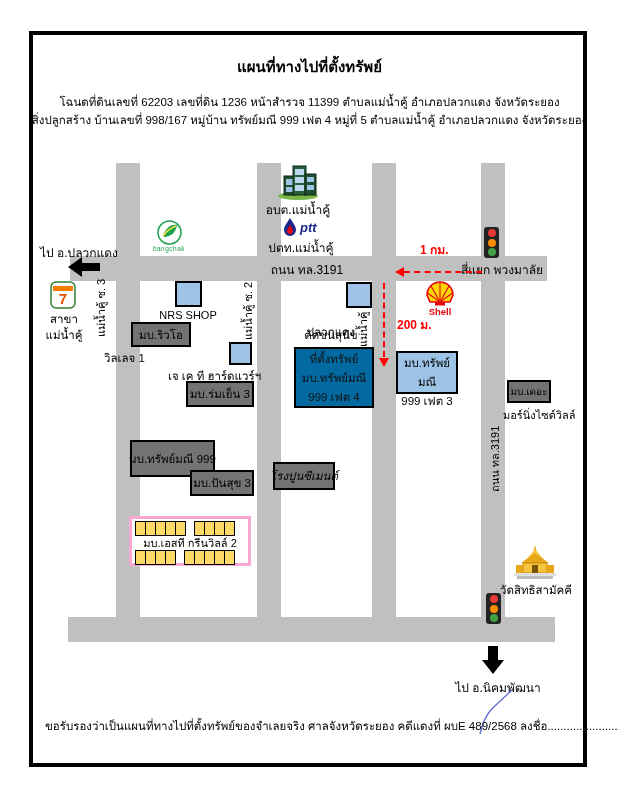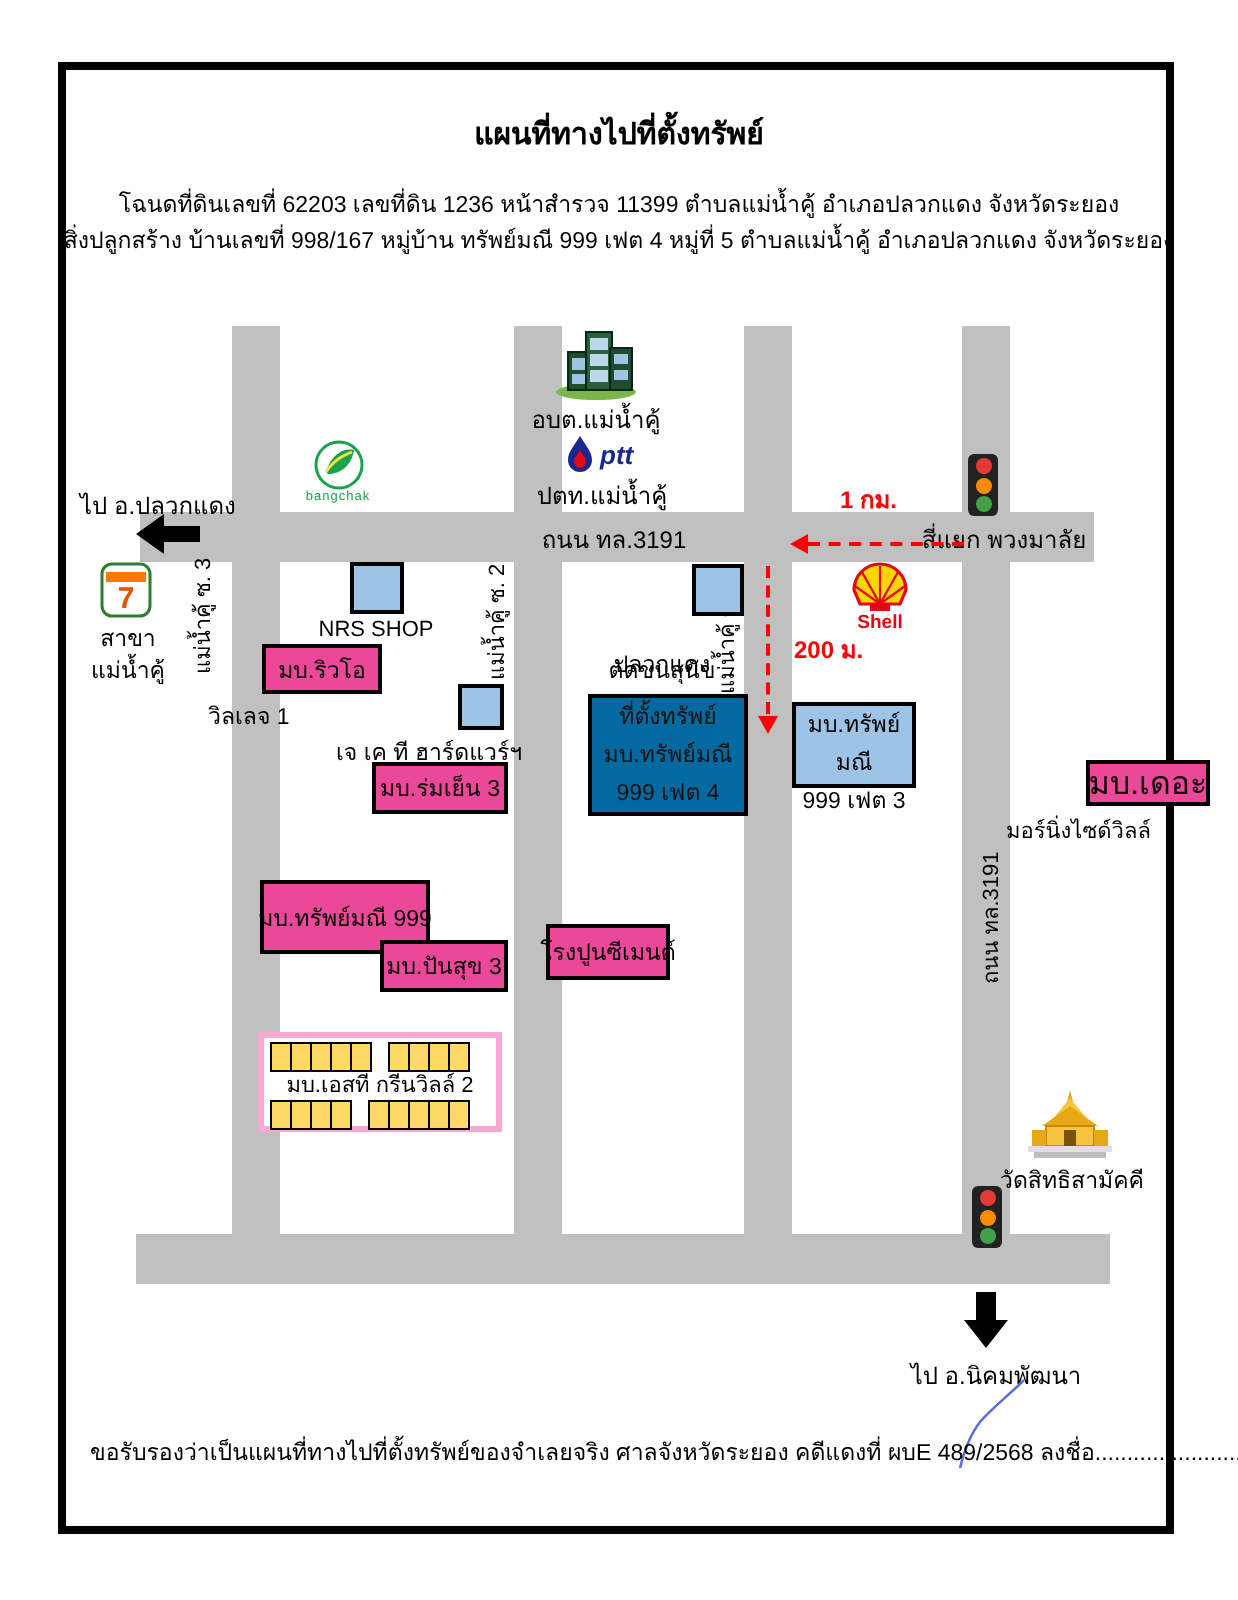--- a/index.html
+++ b/index.html
@@ -16,21 +16,21 @@
   }
   .title { width:619px; text-align:center; font-weight:bold; font-size:15px; }
   .subline { width:619px; text-align:center; font-size:11.5px; white-space:nowrap; }
   .road { background:#c0c0c0; position:absolute; }
   .roadlabel { font-size:12px; white-space:nowrap; }
   .vlabel {
     position:absolute; font-size:11px; white-space:nowrap;
     transform:rotate(-90deg); transform-origin:0 0;
   }
   .bluebox {
-    position:absolute; background:#ec4899; border:2px solid #000;
+    position:absolute; background:#737373; border:2px solid #000;
     display:flex; align-items:center; justify-content:center;
     font-size:11.5px; white-space:nowrap; text-align:center;
   }
   .smallbox {
     position:absolute; background:#9dc3e6; border:2px solid #000;
   }
   .plain { position:absolute; font-size:11.5px; white-space:nowrap; }
   .center { text-align:center; }
   .red { color:#ff0000; }
   #target-box {
@@ -205,21 +205,21 @@
   <div class="smallbox" style="left:346px; top:282px; width:26px; height:26px;"></div>
   <div class="abs plain center" style="left:300px; top:323px; width:62px;text-align:center;">ปลวกแดง</div>
   <div class="abs plain center" style="left:296px; top:326px; width:70px;">ตัดขนสุนัข</div>
 
   <div id="target-box">
     <div>ที่ตั้งทรัพย์</div>
     <div>มบ.ทรัพย์มณี</div>
     <div>999 เฟต 4</div>
   </div>
 
-  <div class="bluebox" style="left:273px; top:462px; width:62px; height:28px;">โรงปูนซีเมนต์</div>
+  <div class="bluebox" style="left:273px; top:462px; width:62px; height:28px;font-style:italic;">โรงปูนซีเมนต์</div>
 
   <div class="abs" style="left:420px; top:280px; width:40px; text-align:center;">
     <svg style="margin:0 auto;" width="34" height="26" viewBox="0 0 34 26">
       <path d="M4,15 A13,13 0 0 1 30,15 L27,22 L7,22 Z" fill="#ffd500" stroke="#e30613" stroke-width="1.6"></path>
       <g stroke="#e30613" stroke-width="1.1">
         <line x1="17" y1="22" x2="17" y2="3"></line>
         <line x1="17" y1="22" x2="8" y2="6"></line>
         <line x1="17" y1="22" x2="26" y2="6"></line>
         <line x1="17" y1="22" x2="4.5" y2="13"></line>
         <line x1="17" y1="22" x2="29.5" y2="13"></line>
@@ -228,21 +228,21 @@
     </svg>
     <div class="brand-shell">Shell</div>
   </div>
   <div class="abs red" style="left:397px; top:315px; font-size:12px; font-weight:bold;">200 ม.</div>
 
   <div class="abs" style="left:396px; top:351px; width:62px; height:43px; background:#9dc3e6; border:2px solid #000; text-align:center; font-size:11.5px; line-height:19px; padding-top:1px;">
     <div>มบ.ทรัพย์มณี</div>
     <div>999 เฟต 3</div>
   </div>
 
-  <div class="bluebox" style="left:507px; top:380px; width:62px; height:23px; font-size:16px;margin-left:36px;">มบ.เดอะ</div>
+  <div class="bluebox" style="left:507px; top:380px; width:44px; height:23px; font-size:10px;">มบ.เดอะ</div>
   <div class="abs plain" style="left:503px; top:406px; font-size:11px;">มอร์นิ่งไซด์วิลล์</div>
 
   <svg class="abs" style="left:511px; top:545px;" width="48" height="34" viewBox="0 0 48 34">
     <polygon points="24,0 27,12 21,12" fill="#e6a817"></polygon>
     <polygon points="24,4 33,15 15,15" fill="#f5c542"></polygon>
     <polygon points="24,8 38,18 10,18" fill="#e6a817"></polygon>
     <rect x="12" y="18" width="24" height="10" fill="#f5c542" stroke="#c8860a"></rect>
     <rect x="21" y="20" width="6" height="8" fill="#7a5205"></rect>
     <rect x="5" y="20" width="7" height="8" fill="#e6a817"></rect>
     <rect x="36" y="20" width="7" height="8" fill="#e6a817"></rect>

